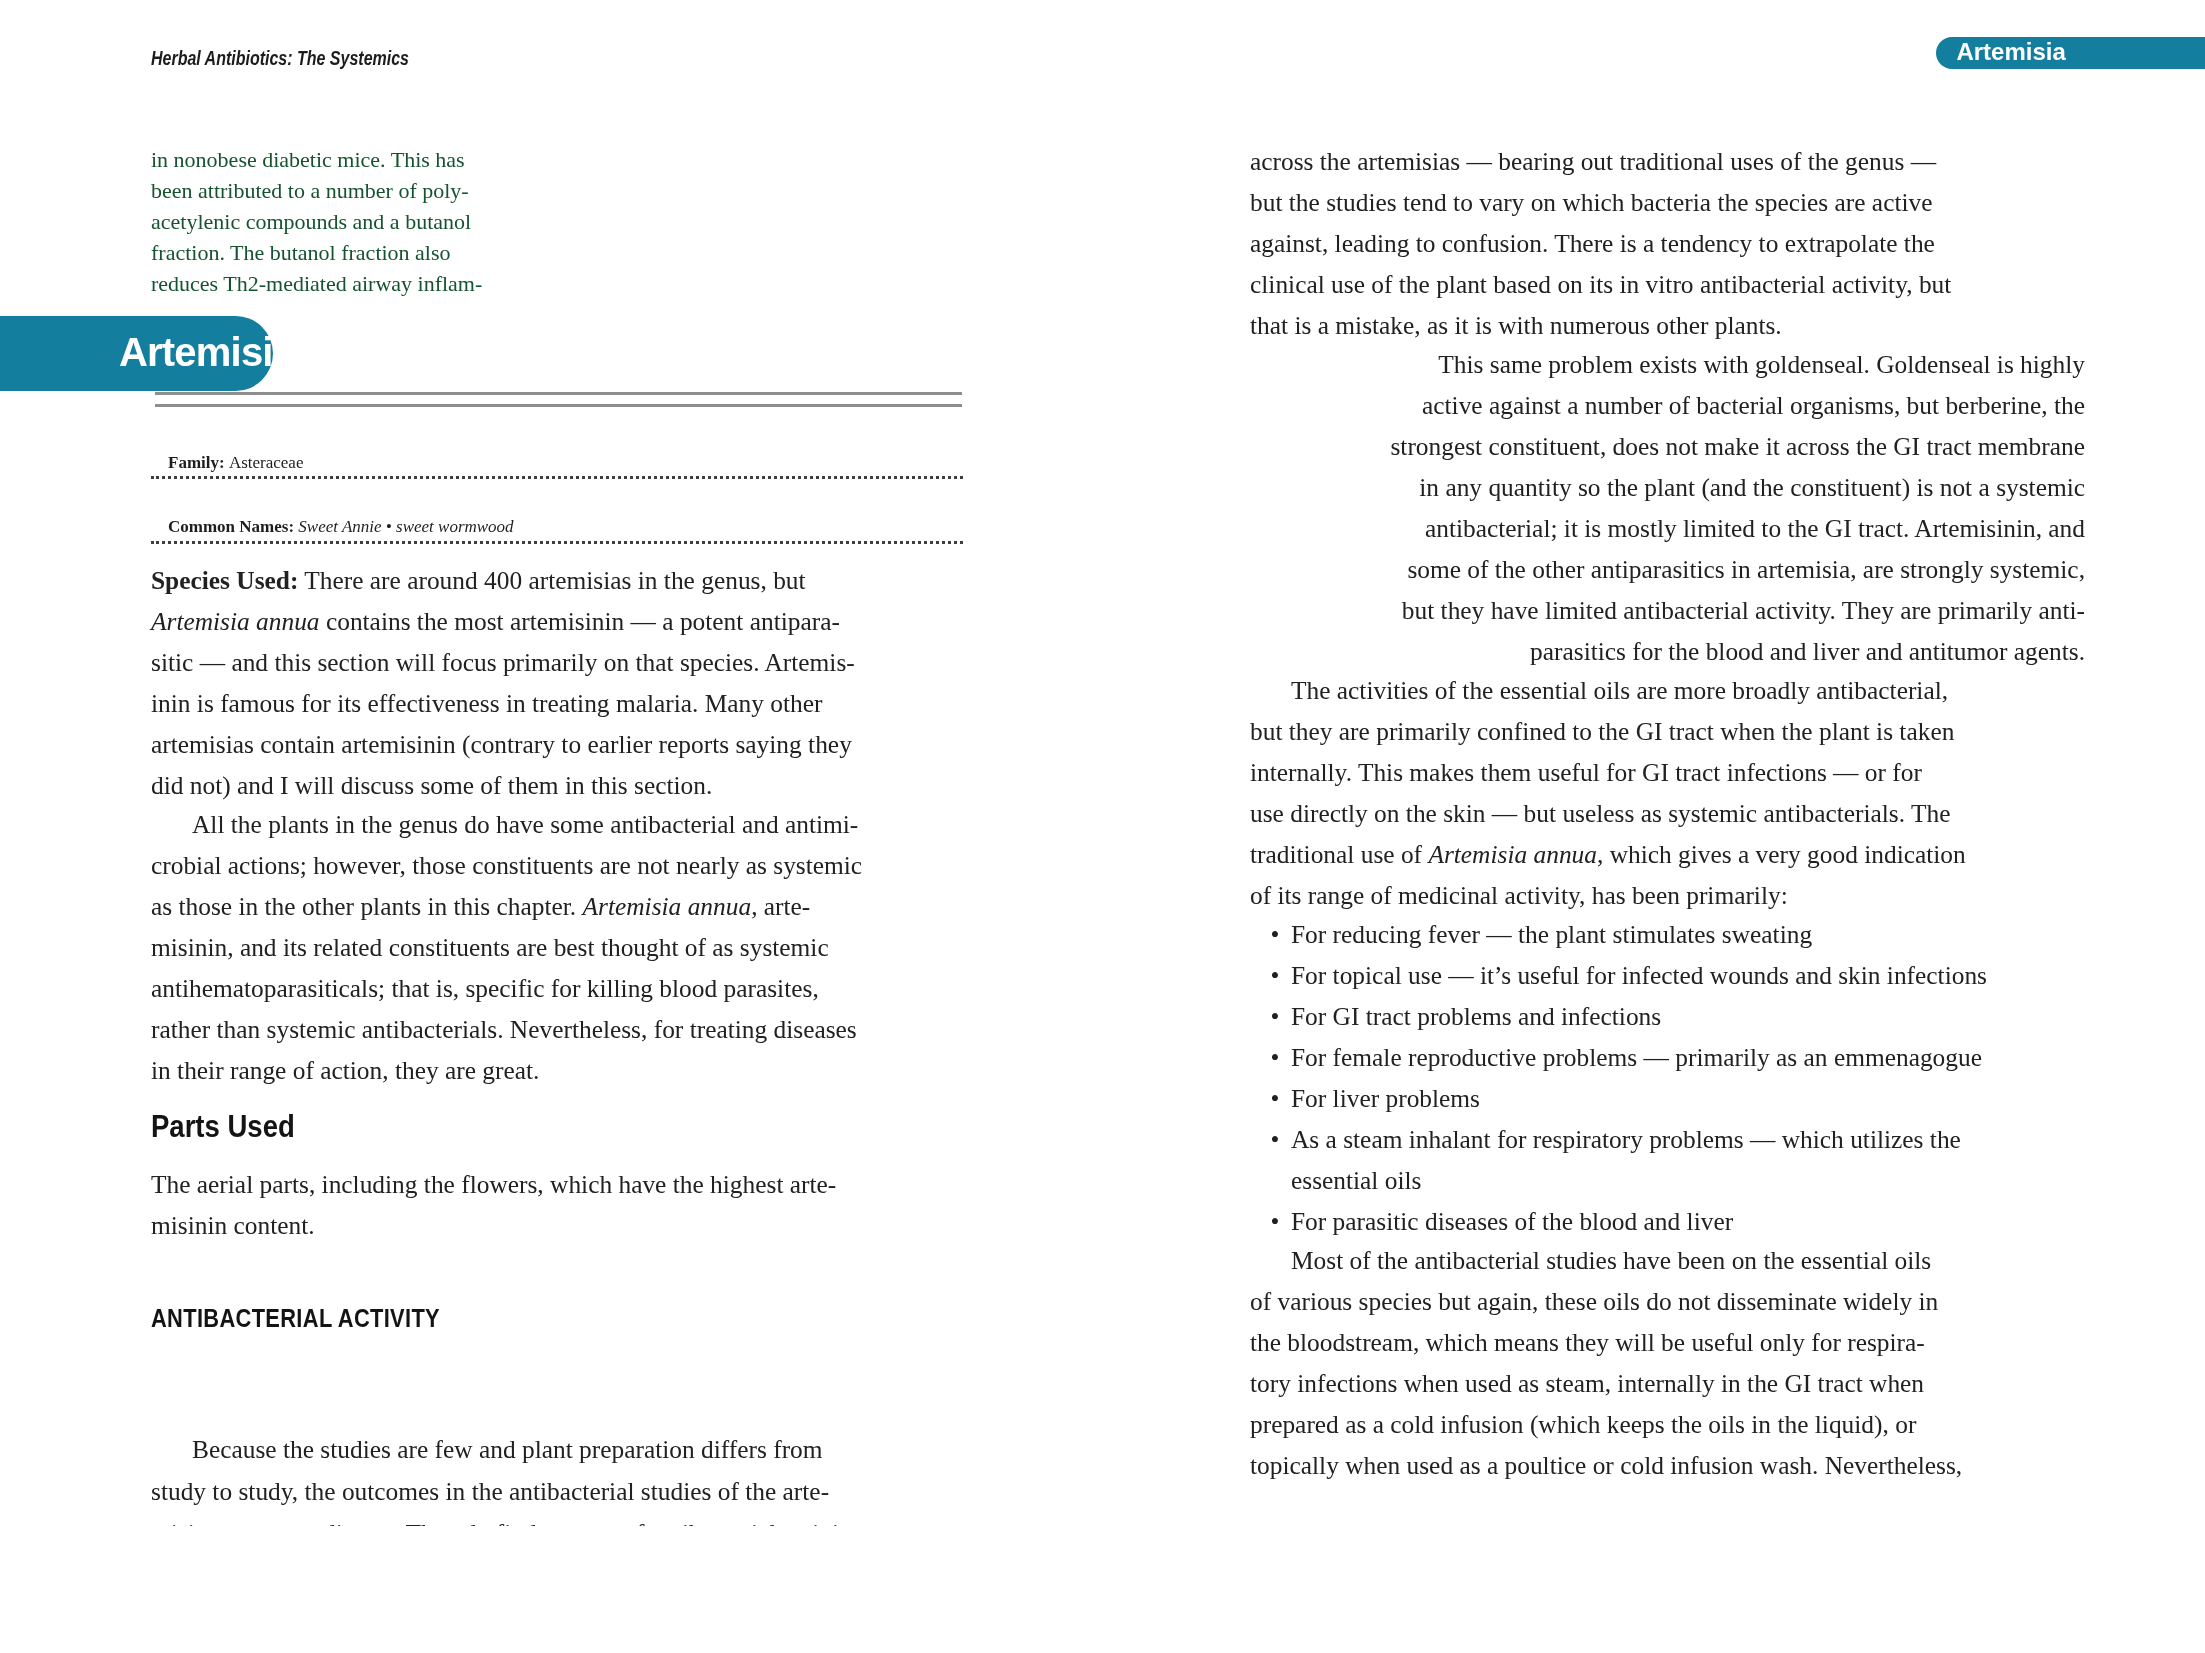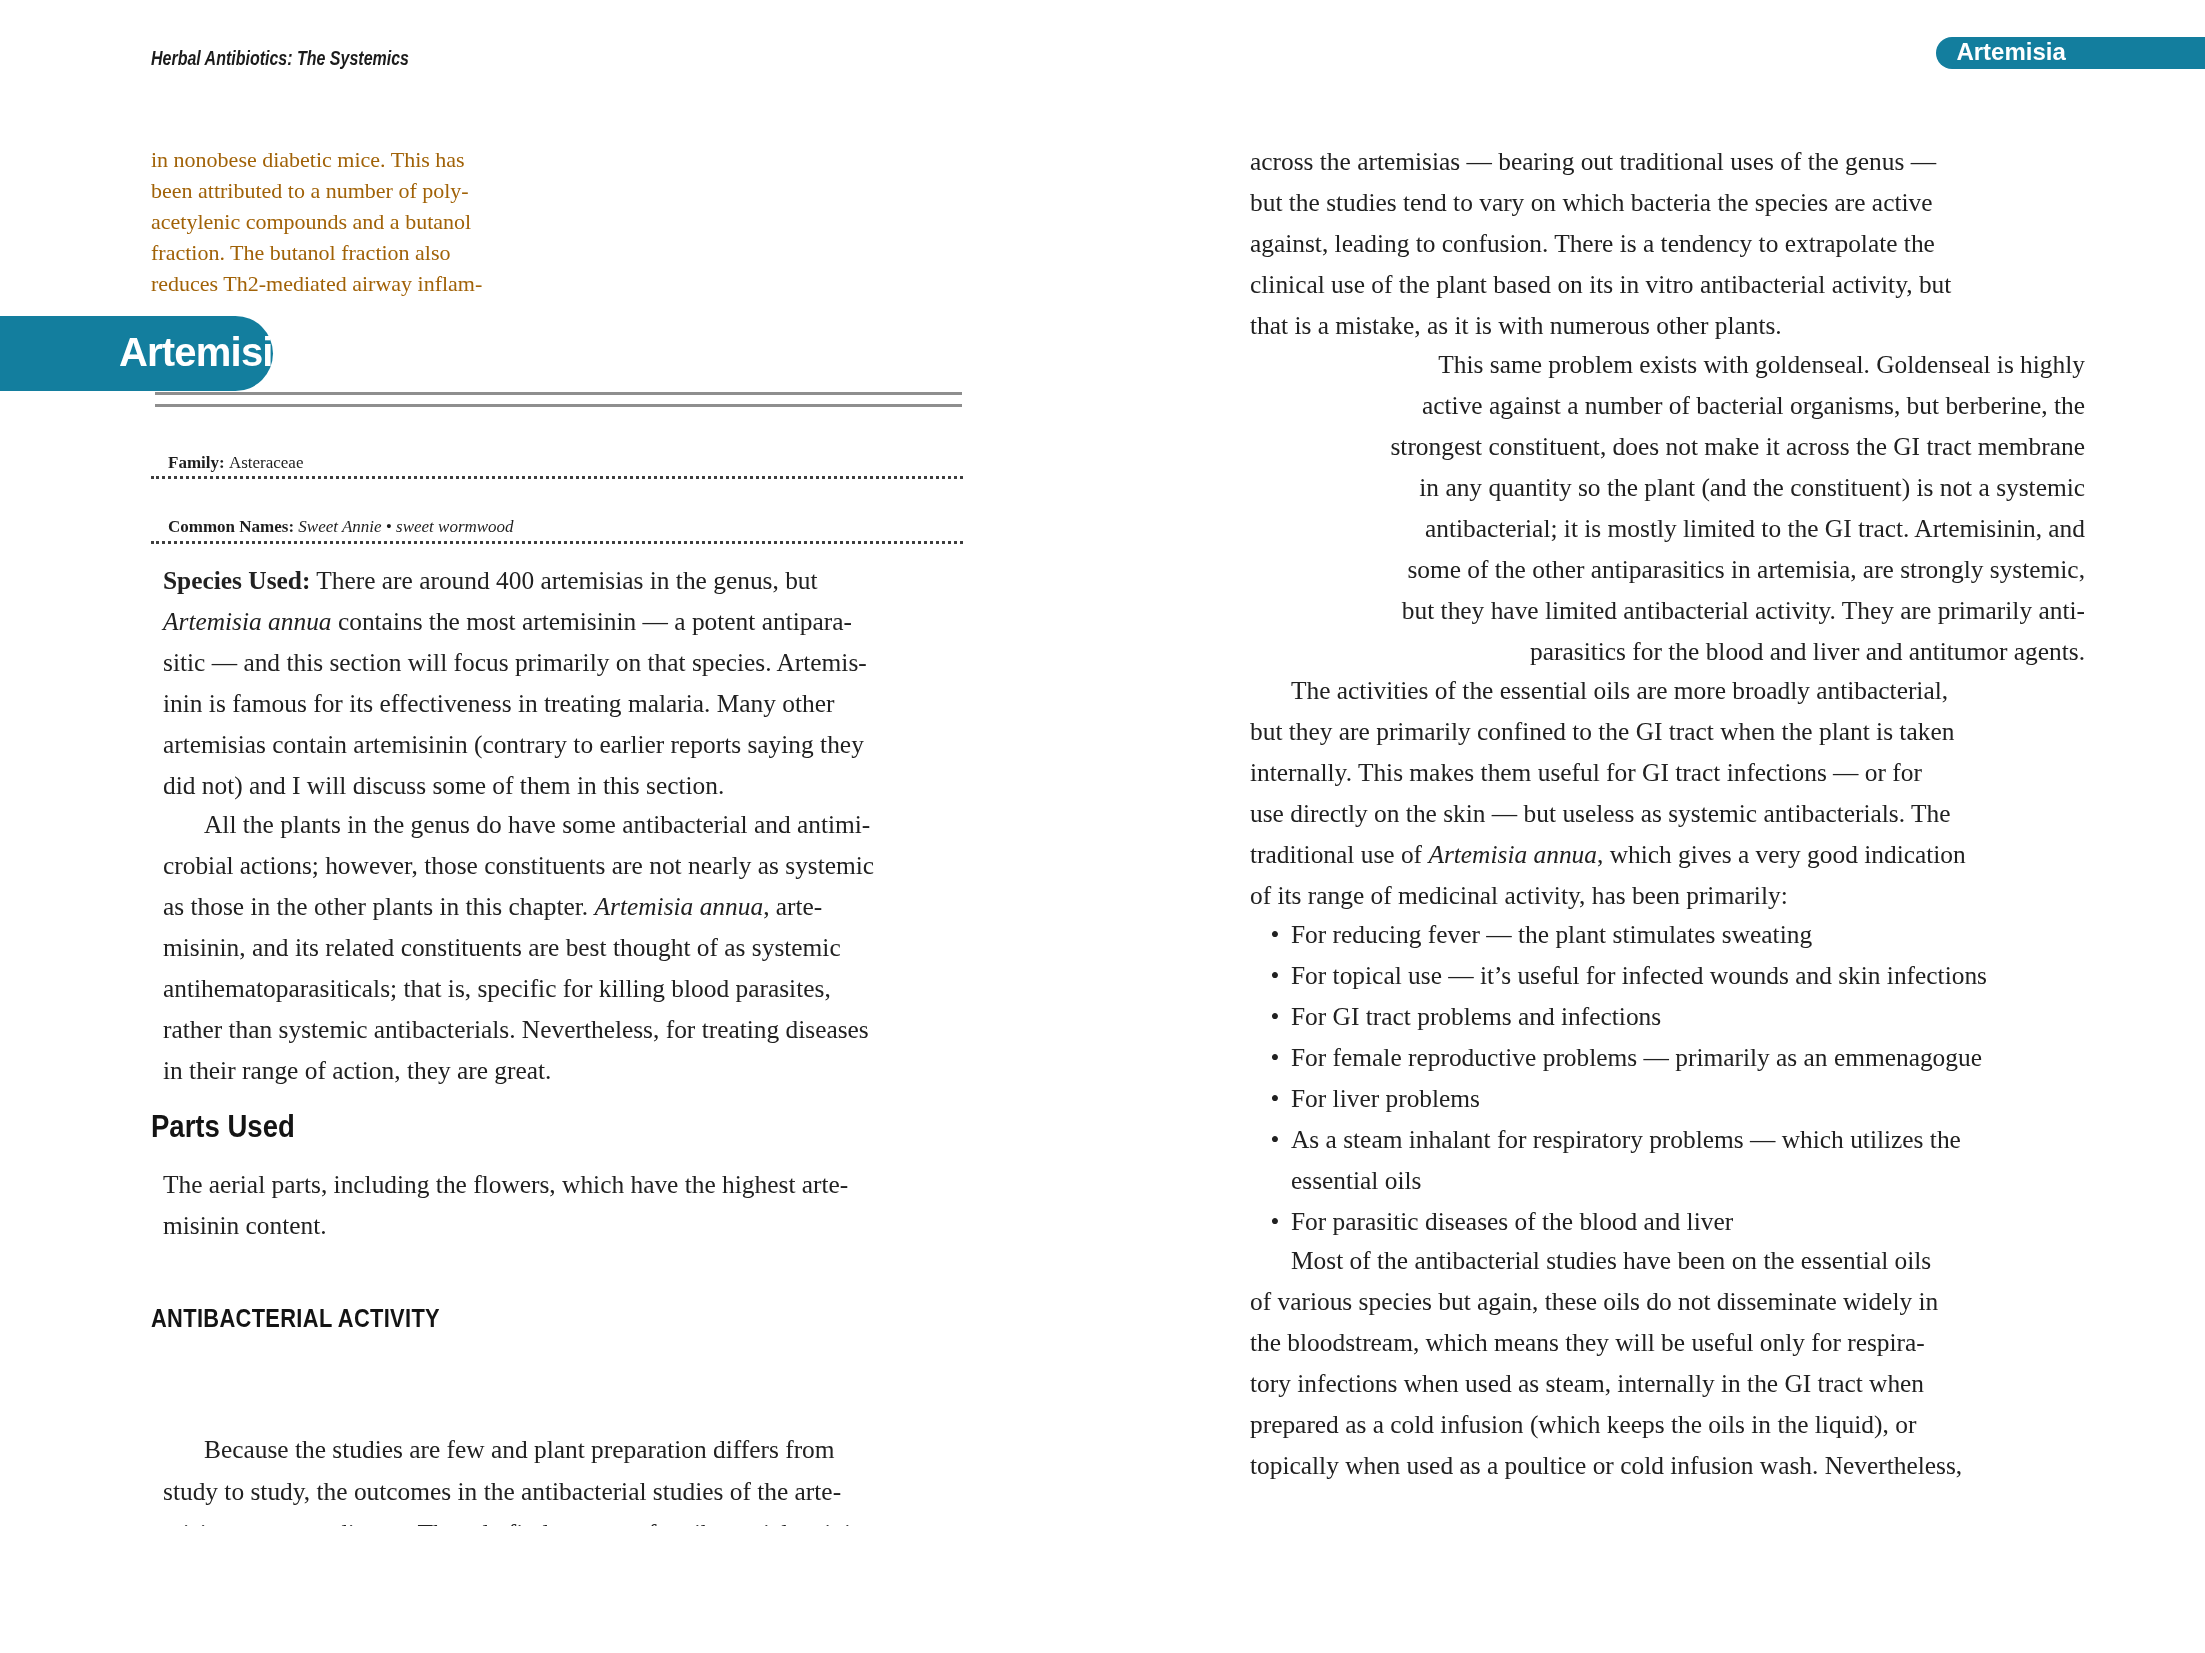--- a/index.html
+++ b/index.html
@@ -11,21 +11,21 @@
   
   .running-head{
     position:absolute;left:151px;top:47px;
     font-family:"Liberation Sans",sans-serif;
     font-weight:bold;font-style:italic;font-size:19.5px;color:#1c1c1c;
     transform:scaleX(0.82);transform-origin:0 0;letter-spacing:0px;white-space:pre;
   }
 
   
   .intro-cols{position:absolute;left:151px;top:144px;width:831px;display:flex;}
-  .intro-col{font-size:22px;line-height:31px;white-space:pre;color:#a16207;}
+  .intro-col{font-size:22px;line-height:31px;white-space:pre;color:#14532d;}
   .intro-col.c1{width:380px;}
   .intro-col.c2{margin-left:53px;width:394px;}
 
   
   .banner{
     position:absolute;left:0;top:316px;width:273px;height:75px;
     background:#137e9e;border-radius:0 39px 39px 0;z-index:3;
   }
   .banner-label{
     position:absolute;left:119px;top:50%;transform:translateY(-54%);
@@ -40,21 +40,21 @@
   .kv{position:absolute;left:151px;width:814px;font-size:17px;white-space:pre;}
   .kv .lbl{font-weight:bold;}
   .kv.family{top:433px;}
   .kv.common{top:497px;}
   .kv.common .val{font-style:italic;}
   .dotted{position:absolute;left:151px;width:812px;height:3.4px;border-bottom:3.4px dotted #3e3e3e;}
   .dotted.d1{top:473px;}
   .dotted.d2{top:538px;}
 
   
-  .para{position:absolute;left:163px;width:831px;font-size:25.4px;line-height:41px;white-space:pre;color:#212121;}
+  .para{position:absolute;left:151px;width:831px;font-size:25.4px;line-height:41px;white-space:pre;color:#212121;}
   .para .bd{font-weight:bold;}
   .para .it,.it{font-style:italic;}
   .indent{text-indent:41px;}
 
   .species-para{top:560px;}
   .genus-para{top:804px;}
 
   .parts-head{
     position:absolute;left:151px;top:1108px;margin:0;
     font-family:"Liberation Sans",sans-serif;font-weight:bold;font-size:32px;color:#141414;

